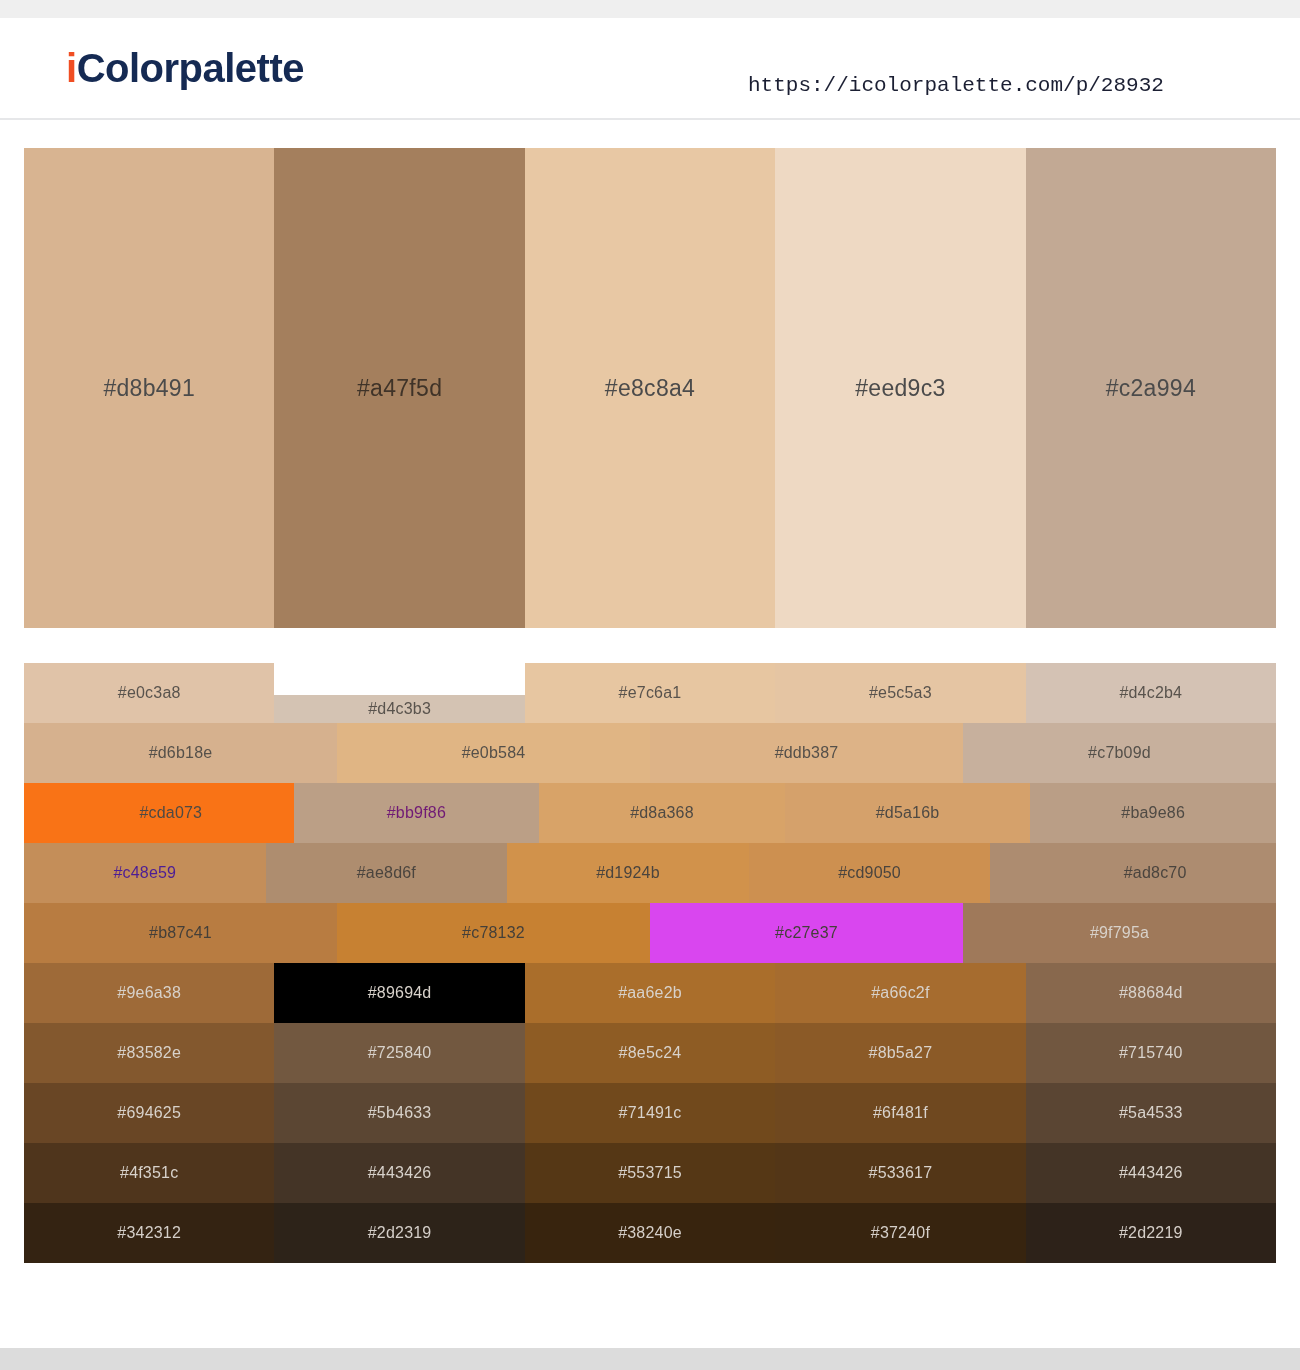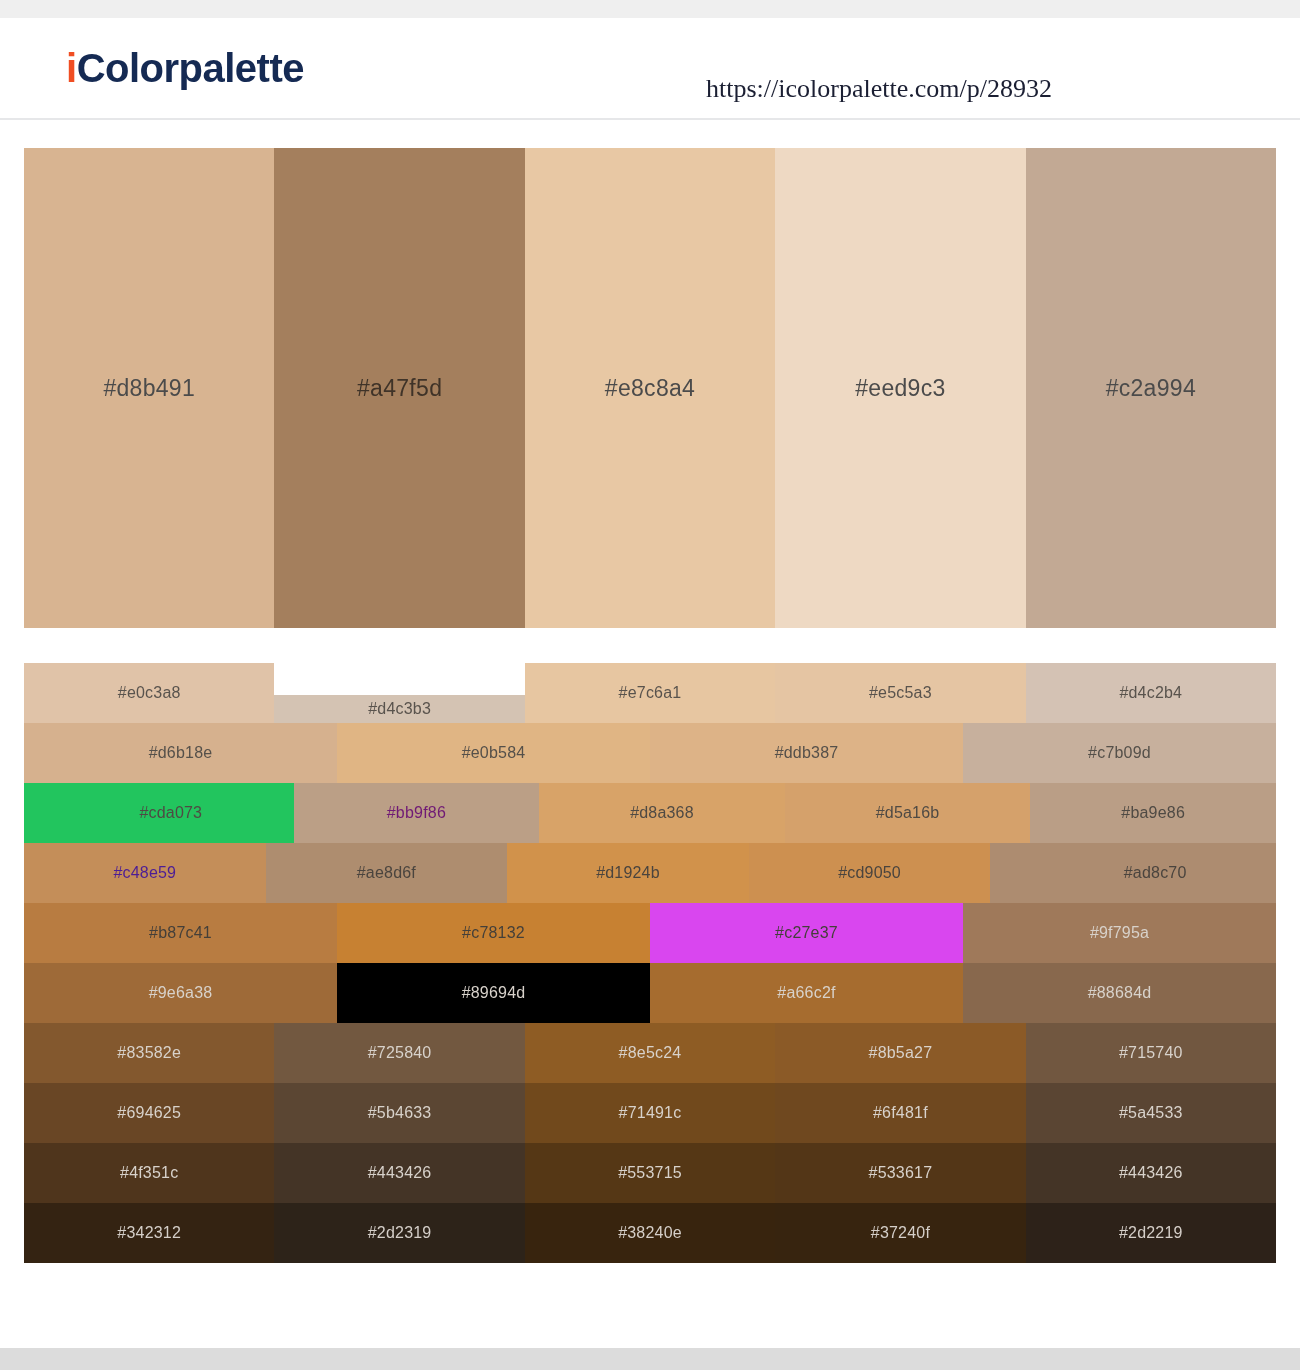--- a/index.html
+++ b/index.html
@@ -41,25 +41,25 @@
     line-height: 1;
     white-space: nowrap;
     display: flex;
     align-items: baseline;
   }
   .logo-i { color: #f04e23; }
   .logo-rest { color: #152a53; }
 
   .header-url {
     position: absolute;
-    left: 706px;
+    left: 748px;
     top: 56px;
-    font-size: 26px;
+    font-size: 21px;
     color: #1b1f33;
-    font-family: Liberation Serif, serif;
+    font-family: Liberation Mono, monospace;
     white-space: nowrap;
   }
 
   
   .main-palette {
     position: absolute;
     left: 24px;
     top: 148px;
     width: 1252px;
     height: 480px;
@@ -171,21 +171,21 @@
         <span class="shade-label" style="color: rgb(85, 80, 74);">#e0b584</span>
       </div>
       <div class="shade-cell" style="background: rgb(221, 179, 135);">
         <span class="shade-label" style="color: rgb(85, 80, 74);">#ddb387</span>
       </div>
       <div class="shade-cell" style="background: rgb(199, 176, 157);">
         <span class="shade-label" style="color: rgb(85, 80, 74);">#c7b09d</span>
       </div>
     </div>
     <div class="shade-row">
-      <div class="shade-cell" style="background: #22c55e; padding-left: 24px;">
+      <div class="shade-cell" style="background: #f97316; padding-left: 24px;">
         <span class="shade-label" style="color: rgb(79, 74, 68);">#cda073</span>
       </div>
       <div class="shade-cell" style="background: rgb(187, 159, 134);">
         <span class="shade-label" style="color: #701a75;">#bb9f86</span>
       </div>
       <div class="shade-cell" style="background: rgb(216, 163, 104);">
         <span class="shade-label" style="color: rgb(79, 74, 68);">#d8a368</span>
       </div>
       <div class="shade-cell" style="background: rgb(213, 161, 107);">
         <span class="shade-label" style="color: rgb(79, 74, 68);">#d5a16b</span>
@@ -225,20 +225,23 @@
         <span class="shade-label" style="color: rgb(216, 210, 203);">#9f795a</span>
       </div>
     </div>
     <div class="shade-row">
       <div class="shade-cell" style="background: rgb(158, 106, 56);">
         <span class="shade-label" style="color: rgb(216, 210, 203);">#9e6a38</span>
       </div>
       <div class="shade-cell" style="background: #000000; text-align: center;">
         <span class="shade-label" style="color: rgb(216, 210, 203);">#89694d</span>
       </div>
+      <div class="shade-cell" style="background: rgb(170, 110, 43);">
+        <span class="shade-label" style="color: rgb(216, 210, 203);">#aa6e2b</span>
+      </div>
       <div class="shade-cell" style="background: rgb(166, 108, 47);">
         <span class="shade-label" style="color: rgb(216, 210, 203);">#a66c2f</span>
       </div>
       <div class="shade-cell" style="background: rgb(136, 104, 77);">
         <span class="shade-label" style="color: rgb(216, 210, 203);">#88684d</span>
       </div>
     </div>
     <div class="shade-row">
       <div class="shade-cell" style="background: rgb(131, 88, 46);">
         <span class="shade-label" style="color: rgb(216, 210, 203);">#83582e</span>

